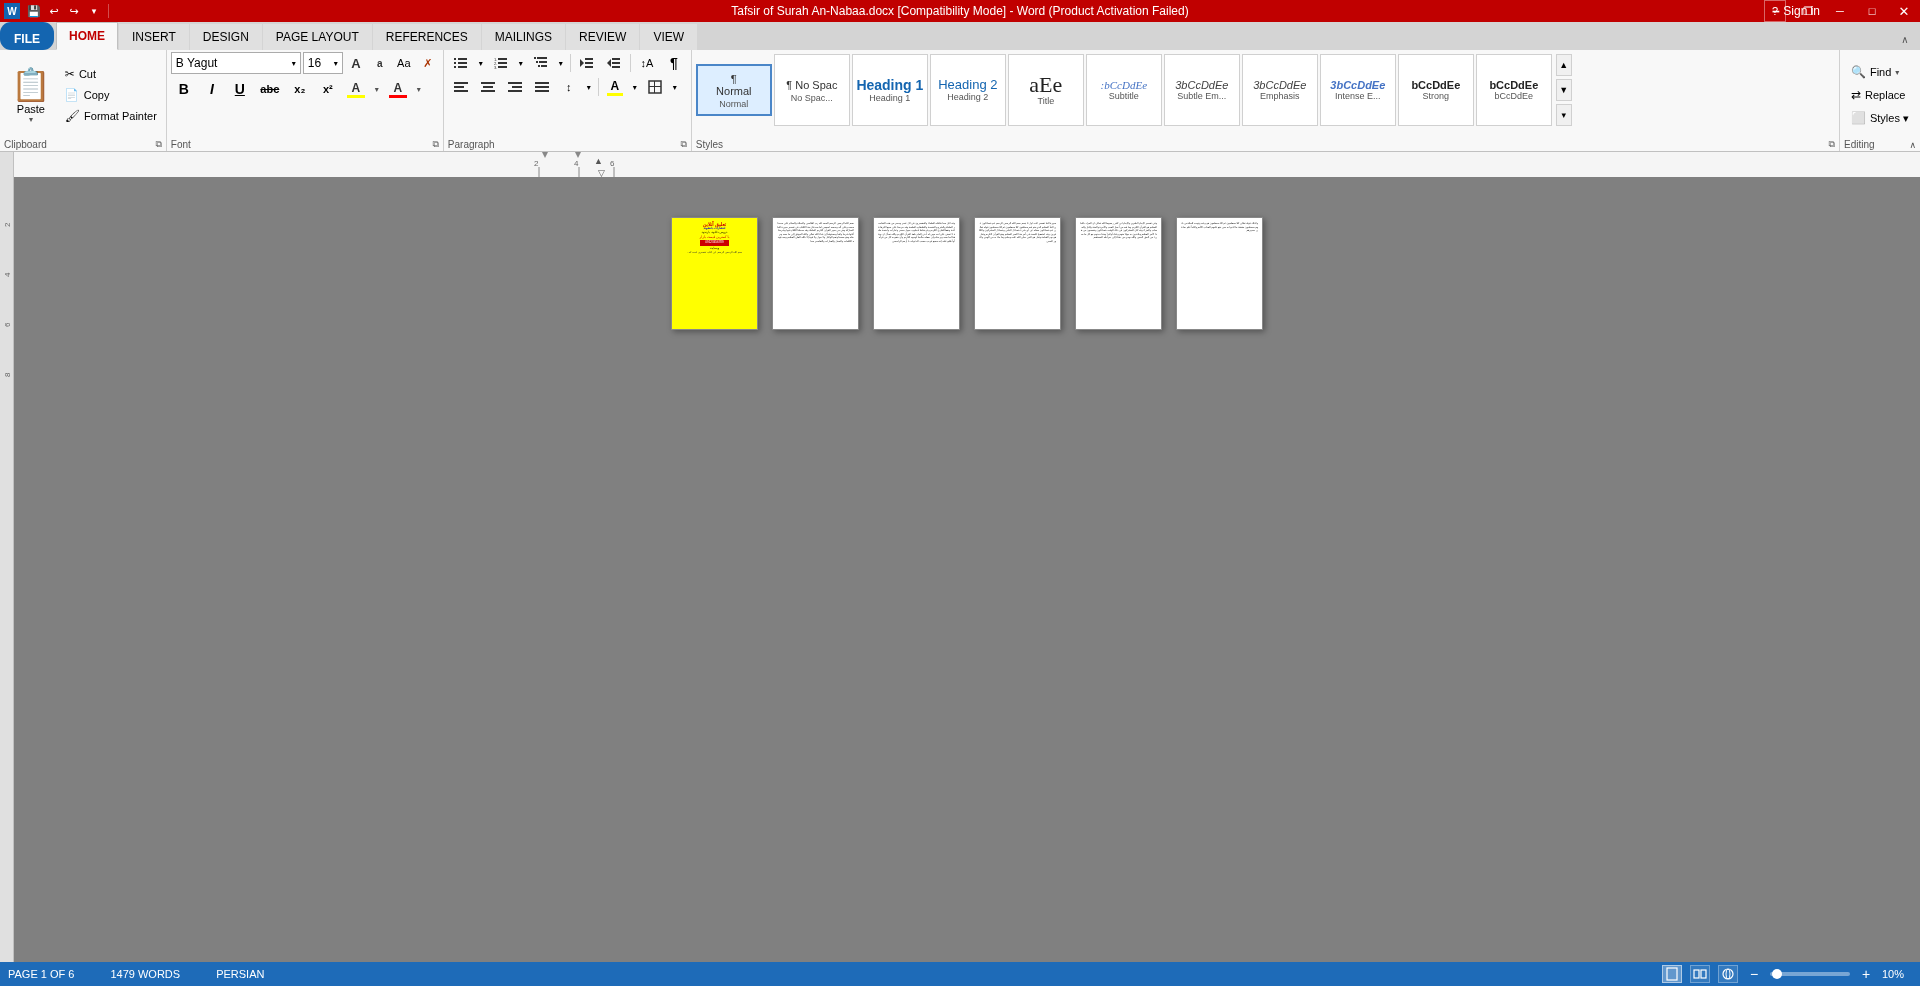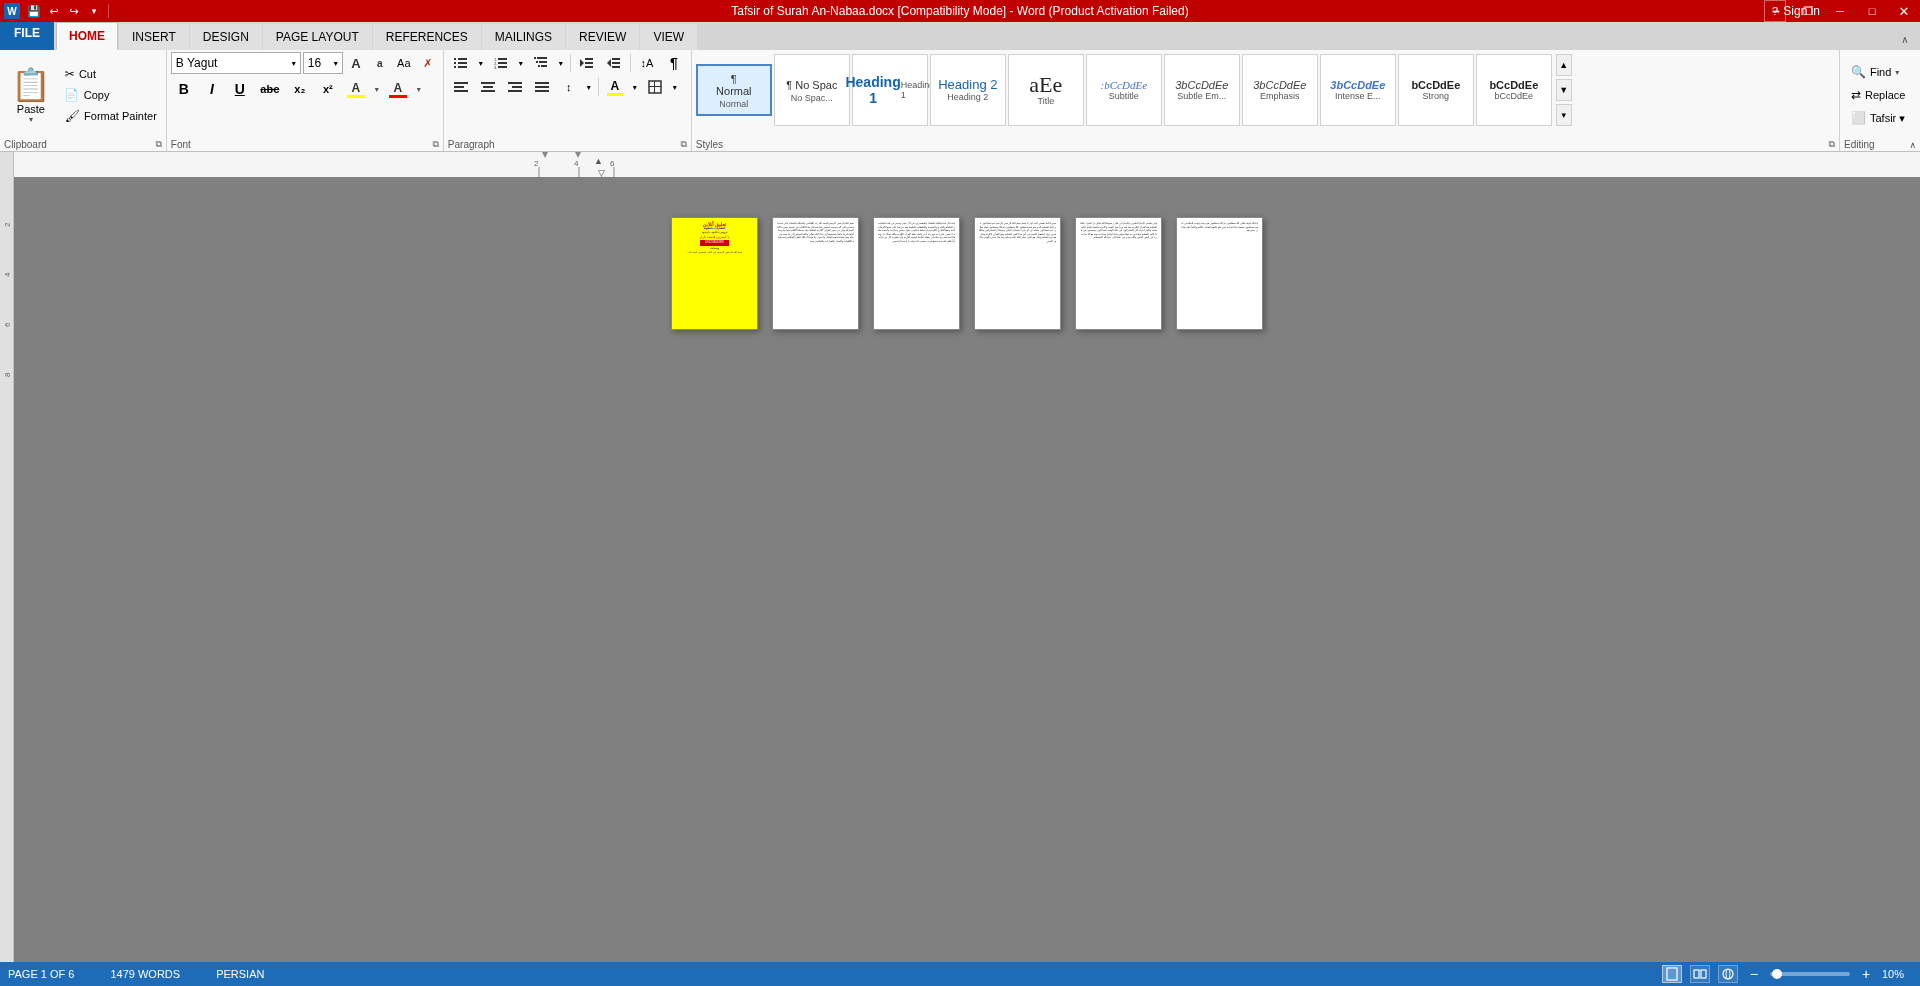--- a/index.html
+++ b/index.html
@@ -125,21 +125,21 @@
     <div style="width:32px; height:22px; display:flex; align-items:center; justify-content:center; color:white; font-size:11px; cursor:pointer;">🗕</div>
     <div style="width:32px; height:22px; display:flex; align-items:center; justify-content:center; color:white; font-size:11px; cursor:pointer;">❐</div>
     <div style="width:32px; height:22px; display:flex; align-items:center; justify-content:center; color:white; font-size:11px; cursor:pointer;">─</div>
     <div style="width:32px; height:22px; display:flex; align-items:center; justify-content:center; color:white; font-size:11px; cursor:pointer;">□</div>
     <div style="width:32px; height:22px; display:flex; align-items:center; justify-content:center; color:white; font-size:13px; cursor:pointer; background:#c00000;">✕</div>
   </div>
 </div>
 
 <div id="tab-bar" style="display:flex; align-items:flex-end; height:28px; background:#d4d4d4; border-bottom:none; padding-left:0;">
 
-  <div style="background:#1465b0; color:white; padding:4px 14px; font-size:12px; font-weight:bold; height:28px; display:flex; align-items:flex-start; cursor:pointer; margin-right:2px;">
+  <div style="background:#1465b0; color:white; padding:4px 14px; font-size:12px; font-weight:bold; height:28px; display:flex; align-items:flex-end; cursor:pointer; margin-right:2px;border-radius:11px;">
     <span>FILE</span>
   </div>
   <div style="background:#f8f8f8; border:1px solid #c0c0c0; border-bottom:1px solid #f8f8f8; padding:3px 12px; font-size:12px; color:#c00000; font-weight:bold; height:28px; display:flex; align-items:center; cursor:pointer; margin-right:1px;">
     <span>HOME</span>
   </div>
   <div style="background:#e0e0e0; border:1px solid transparent; padding:3px 12px; font-size:12px; height:26px; display:flex; align-items:center; cursor:pointer; margin-right:1px;">
     <span>INSERT</span>
   </div>
   <div style="background:#e0e0e0; border:1px solid transparent; padding:3px 12px; font-size:12px; height:26px; display:flex; align-items:center; cursor:pointer; margin-right:1px;">
     <span>DESIGN</span>
@@ -364,21 +364,21 @@
       <div style="width:76px; height:52px; border:2px solid #4a86c8; background:#ddeeff; display:flex; flex-direction:column; align-items:center; justify-content:center; cursor:pointer; padding:14px;">
         <div style="font-size:11px; color:#333; text-align:center; padding:2px;">¶ Normal</div>
         <div style="font-size:9px; color:#555;">Normal</div>
       </div>
 
       <div style="width:76px; height:72px; border:1px solid #d0d0d0; background:white; display:flex; flex-direction:column; align-items:center; justify-content:center; cursor:pointer; padding:0;">
         <div style="font-size:11px; color:#333; text-align:center; padding:2px;">¶ No Spac</div>
         <div style="font-size:9px; color:#555;">No Spac...</div>
       </div>
 
-      <div style="width:76px; height:72px; border:1px solid #d0d0d0; background:white; display:flex; flex-direction:row; align-items:center; justify-content:center; cursor:pointer; padding:2px;">
+      <div style="width:76px; height:72px; border:1px solid #d0d0d0; background:white; display:flex; flex-direction:column; align-items:center; justify-content:center; cursor:pointer; padding:2px;">
         <div style="font-size:14px; color:#1465b0; text-align:center; font-weight:bold;">Heading 1</div>
         <div style="font-size:9px; color:#555;">Heading 1</div>
       </div>
 
       <div style="width:76px; height:72px; border:1px solid #d0d0d0; background:white; display:flex; flex-direction:column; align-items:center; justify-content:center; cursor:pointer; padding:2px;">
         <div style="font-size:13px; color:#1465b0; text-align:center;">Heading 2</div>
         <div style="font-size:9px; color:#555;">Heading 2</div>
       </div>
 
       <div style="width:76px; height:72px; border:1px solid #d0d0d0; background:white; display:flex; flex-direction:column; align-items:center; justify-content:center; cursor:pointer; padding:2px;">
@@ -434,21 +434,21 @@
         <span style="font-size:12px;">🔍</span>
         <span style="font-size:11px;">Find</span>
         <span style="font-size:8px; color:#555;">▾</span>
       </div>
       <div style="display:flex; align-items:center; gap:4px; padding:2px 6px; cursor:pointer; border:1px solid transparent;">
         <span style="font-size:12px;">⇄</span>
         <span style="font-size:11px;">Replace</span>
       </div>
       <div style="display:flex; align-items:center; gap:4px; padding:2px 6px; cursor:pointer; border:1px solid transparent;">
         <span style="font-size:12px;">⬜</span>
-        <span style="font-size:11px;">Tafsir ▾</span>
+        <span style="font-size:11px;">Styles ▾</span>
       </div>
     </div>
     <div style="display:flex; justify-content:space-between; align-items:center;">
       <span style="font-size:10px; color:#555; padding:1px 0;">Editing</span>
       <span style="font-size:9px; color:#555; cursor:pointer;">∧</span>
     </div>
   </div>
 
 </div>
 

